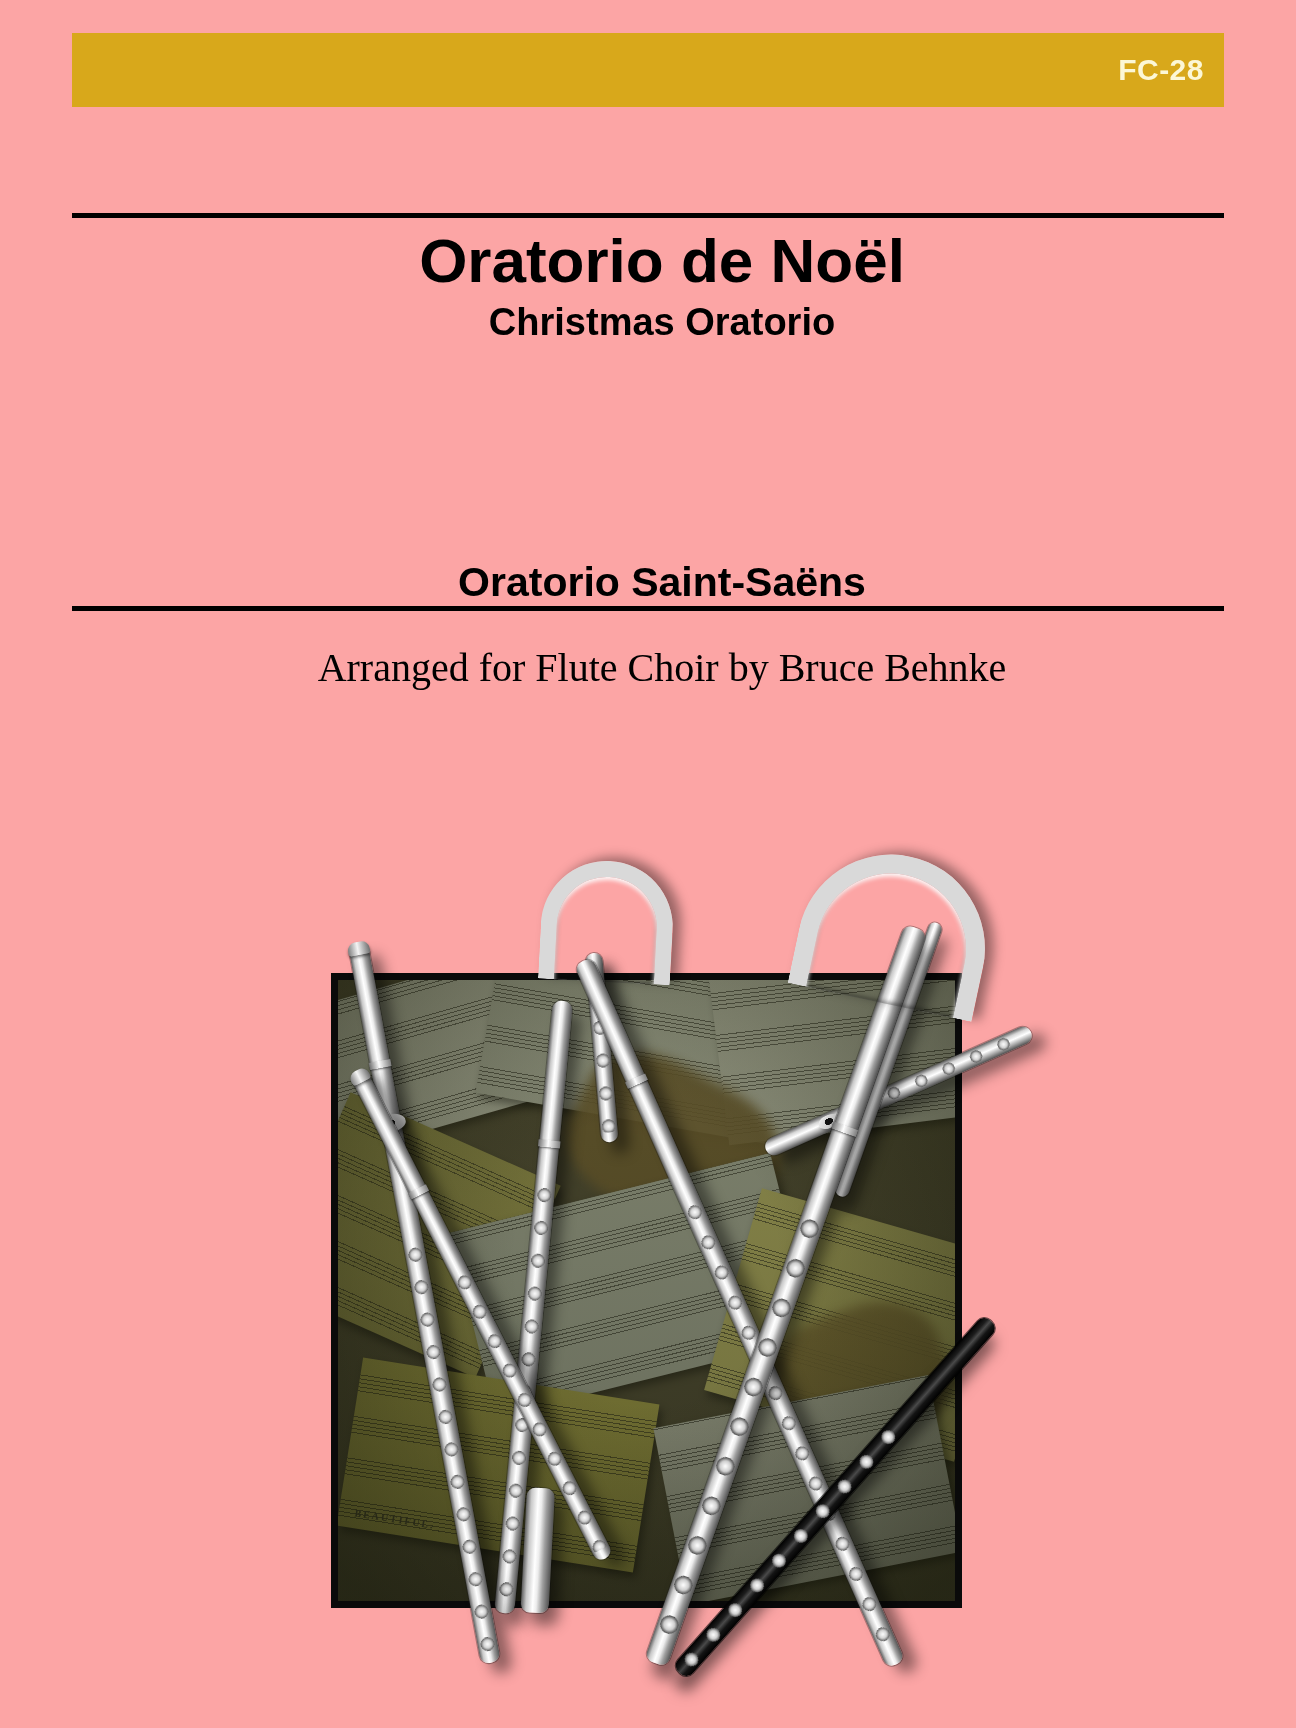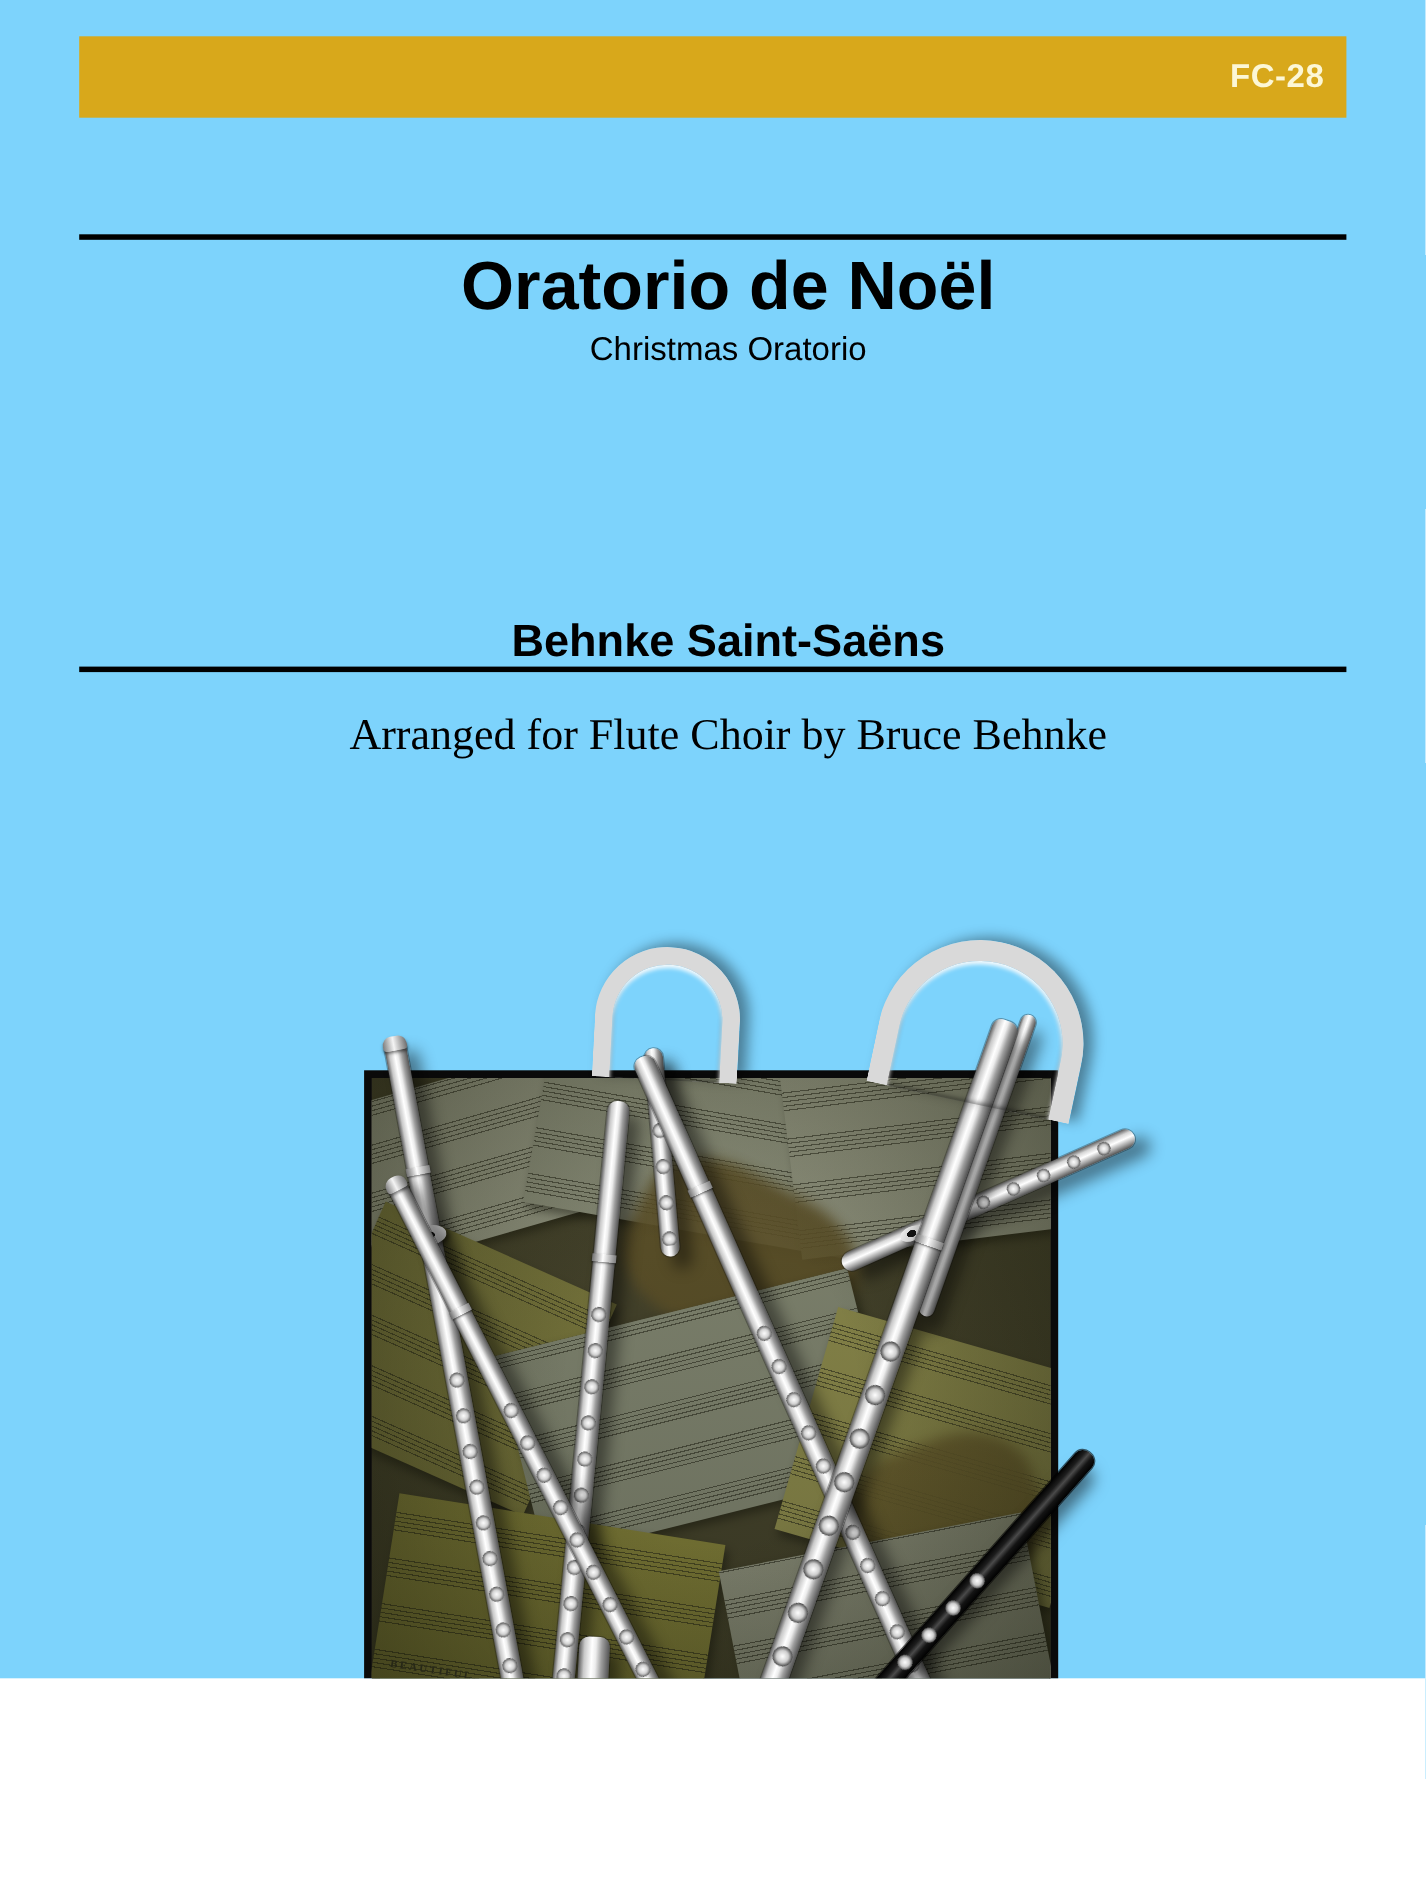--- a/index.html
+++ b/index.html
@@ -1,33 +1,33 @@
 <!DOCTYPE html>
 <html><head>
 <meta charset="utf-8">
 <style>
   html,body{margin:0;padding:0;background:#fff;}
-  .page{position:relative;width:1296px;height:1526px;background:#7dd3fc;overflow:hidden;
+  .page{position:relative;width:1296px;height:1728px;background:#fca5a5;overflow:hidden;
         font-family:"Liberation Sans",sans-serif;color:#000;}
 
   
   .banner{position:absolute;left:72px;top:33px;width:1152px;height:74px;
           background:#D8A81B;display:flex;align-items:center;justify-content:flex-end;
           padding-right:20px;box-sizing:border-box;}
   .banner-code{font-weight:bold;font-size:30px;letter-spacing:.5px;color:#FCF7D6;}
 
   
   .rule{position:absolute;left:72px;width:1152px;height:5px;background:#000;}
   .rule-top{top:213px;}
   .rule-mid{top:606px;}
 
   
   .centered{position:absolute;left:0;right:0;text-align:center;line-height:1;padding-left:28px;}
   .title{top:230px;font-size:62px;font-weight:bold;letter-spacing:0px;}
-  .subtitle{top:303px;font-size:30px;font-weight:normal;}
+  .subtitle{top:303px;font-size:38px;font-weight:bold;}
   .composer{top:562px;font-size:41px;font-weight:bold;}
   .arranger{top:648px;font-size:40px;font-family:"Liberation Serif",serif;}
 
   
   .artwork{position:absolute;left:331px;top:973px;width:631px;height:635px;}
   .collage-frame{position:absolute;inset:0;background:#0a0a0a;}
   .collage{position:absolute;inset:7px;background:#4a4733;overflow:hidden;}
   .sheet{position:absolute;box-shadow:4px 5px 9px rgba(0,0,0,.45);
          background-image:repeating-linear-gradient(0deg,
             transparent 0 10px, rgba(25,25,20,.55) 10px 11px,
@@ -80,21 +80,21 @@
 <div class="page">
 
   <div class="banner">
     <span class="banner-code">FC-28</span>
   </div>
 
   <div class="rule rule-top"></div>
 
   <div class="centered title">Oratorio de Noël</div>
   <div class="centered subtitle">Christmas Oratorio</div>
-  <div class="centered composer">Behnke Saint-Saëns</div>
+  <div class="centered composer">Oratorio Saint-Saëns</div>
 
   <div class="rule rule-mid"></div>
 
   <div class="centered arranger">Arranged for Flute Choir by Bruce Behnke</div>
 
   <div class="artwork">
 
     <div class="collage-frame">
       <div class="collage">
         <div class="sheet" style="left:-20px;top:-10px;width:270px;height:150px;transform:rotate(-16deg);background-color:#b4b8a8;"></div>

